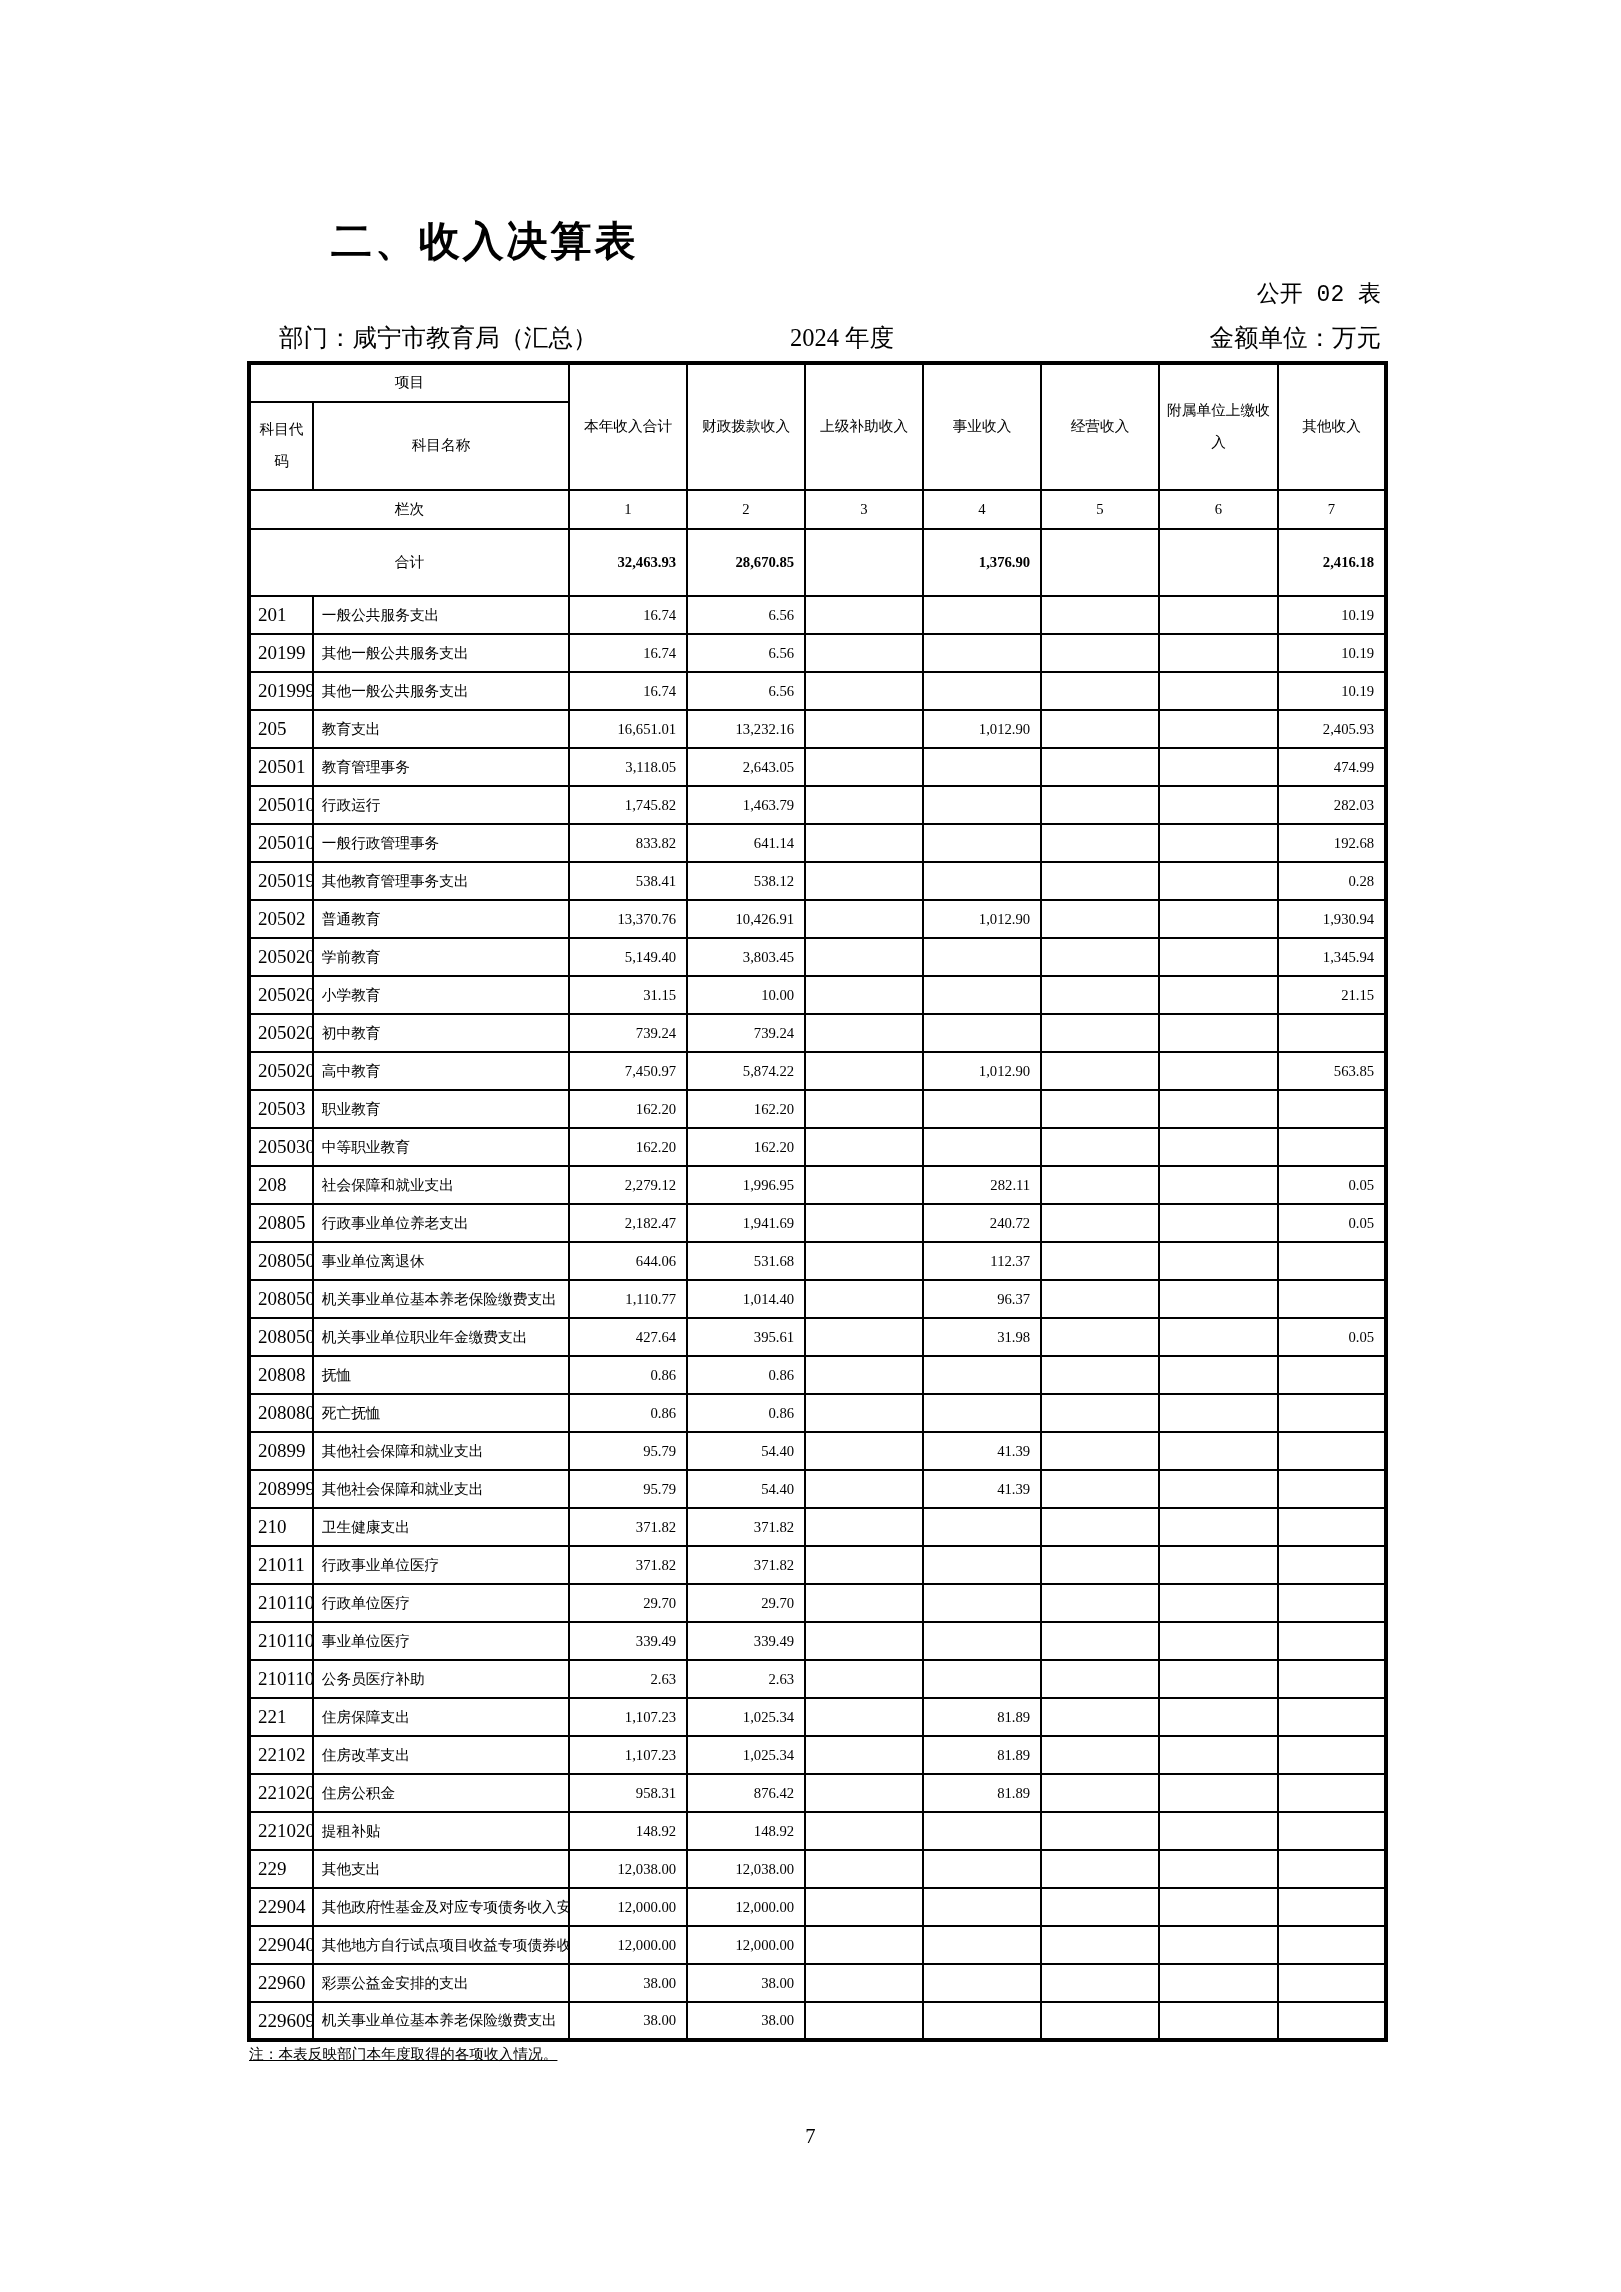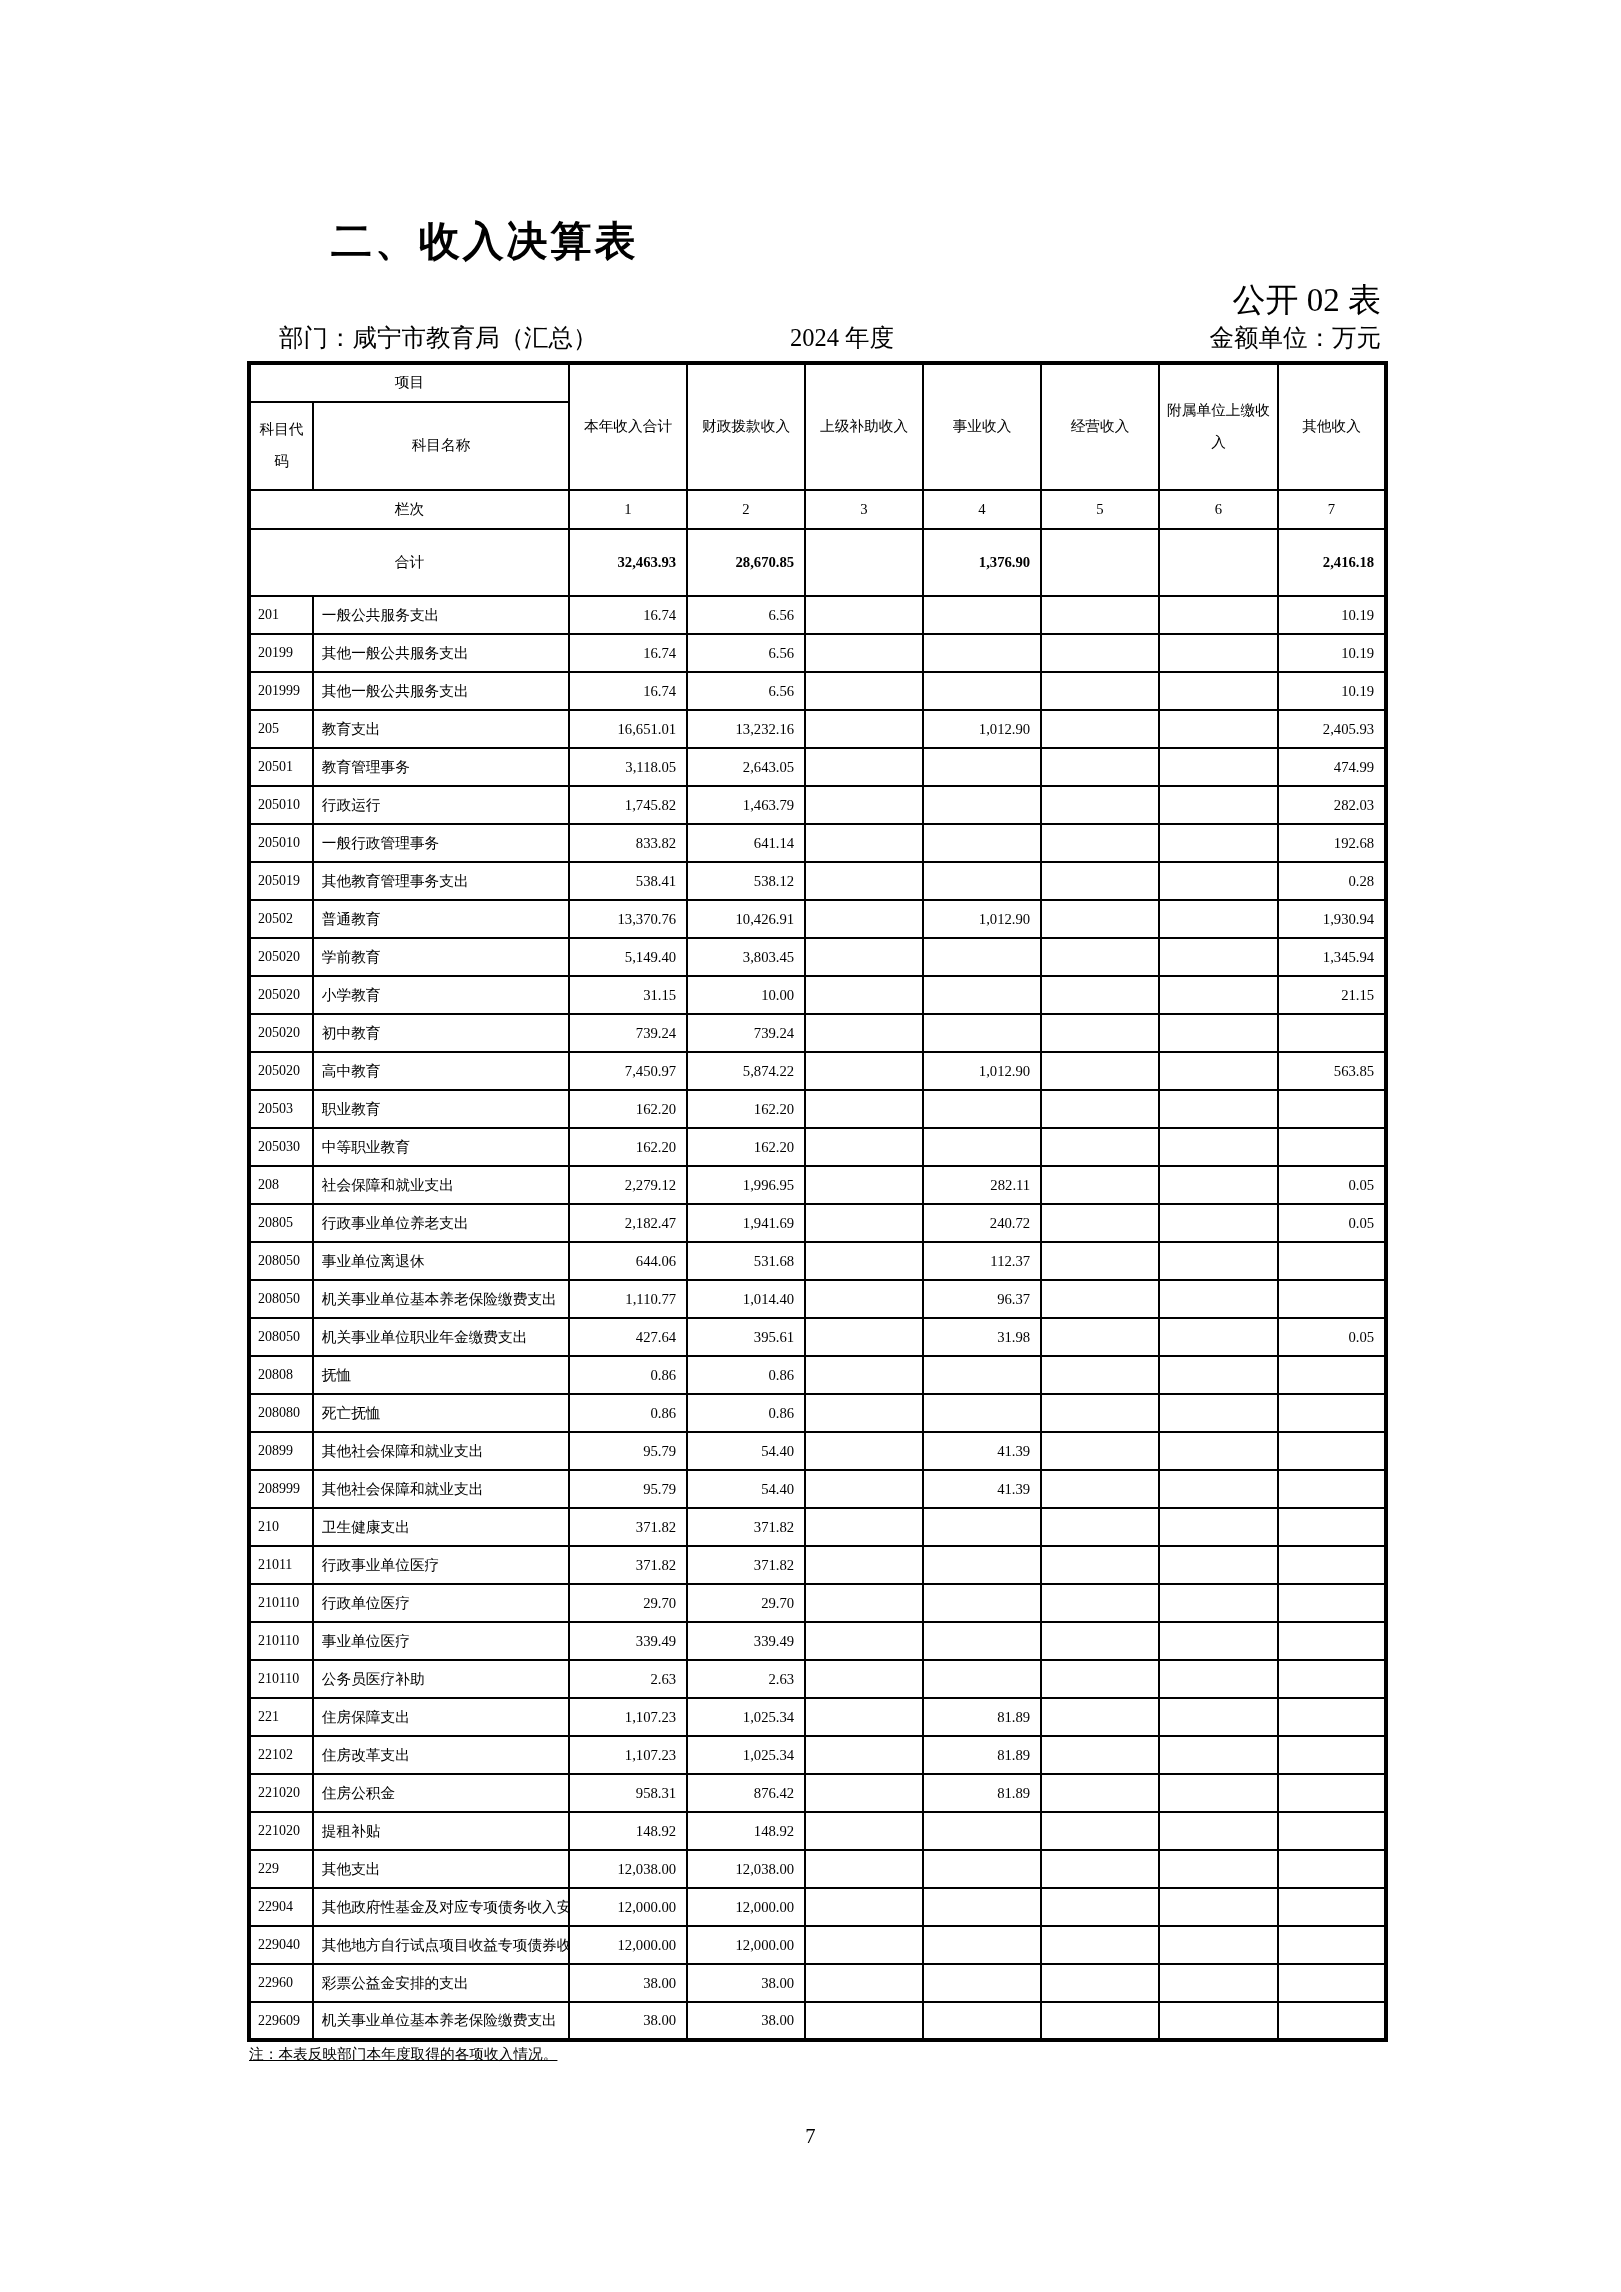--- a/index.html
+++ b/index.html
@@ -10,21 +10,21 @@
     font-family:"Liberation Serif", serif;
     color:#000;
   }
   .title {
     position:absolute; left:331px; top:214px;
     font-size:41px; font-weight:bold; letter-spacing:2.9px;
     font-family:"DejaVu Sans", sans-serif;
   }
   .tag {
     position:absolute; left:247px; top:278px; width:1134px;
-    text-align:right; font-size:33px;
+    text-align:right; font-size:23px;font-family:Liberation Mono, monospace;
   }
   .meta {
     position:absolute; left:247px; top:321px; width:1134px;
     display:flex; align-items:baseline; font-size:24.5px;
   }
   .meta .dept { flex:1 1 0; text-align:left;margin-left:32px; }
   .meta .year { flex:0 0 auto; text-align:right;margin-left:24px; }
   .meta .unit { flex:1 1 0; text-align:right; }
 
   table.rev {
@@ -40,21 +40,21 @@
   .rev thead th {
     font-weight:normal; font-size:14.7px; text-align:center;
     line-height:2.15; padding:0 3.9px;
   }
   .rev tr.h1 { height:39px; }
   .rev tr.h2 { height:88px; }
   .rev tr.h3 { height:39px; }
   .rev tbody tr { height:38px; }
   .rev tbody tr.total { height:67px; }
   .rev tbody td { font-size:14.7px; }
-  .rev td.code { text-align:left; padding-left:6.9px; font-size:14px; }
+  .rev td.code { text-align:left; padding-left:6.9px; font-size:19px; }
   .rev td.name { text-align:left; padding-left:7.8px; white-space:nowrap; }
   .rev td.val  { text-align:right; padding-right:9.8px; }
   .rev tr.total td.val { font-weight:bold; }
   .rev tr.total td.label { text-align:center; font-weight:normal; }
 
   .note {
     position:absolute; left:249px; top:2045px;
     font-size:14.7px;
     text-decoration:underline;
   }

